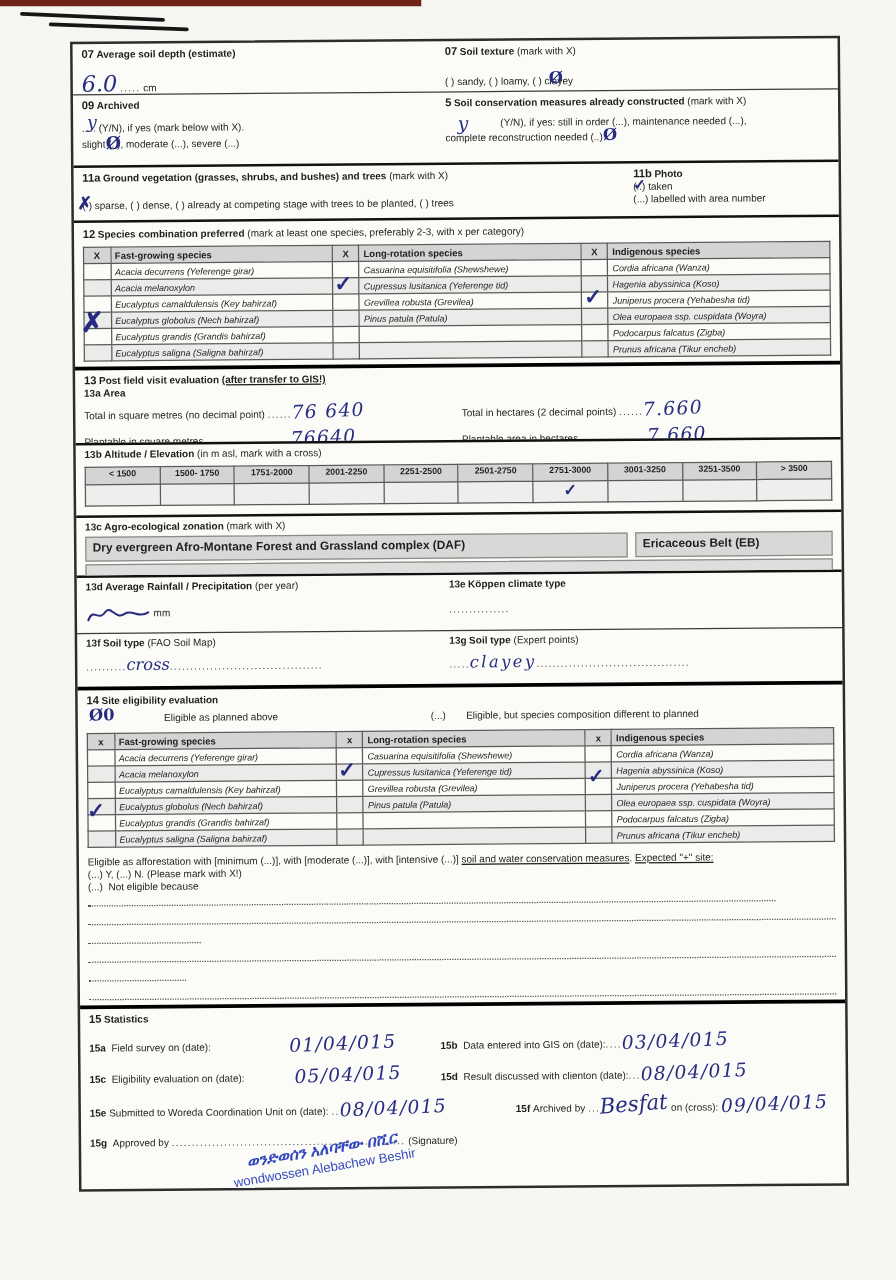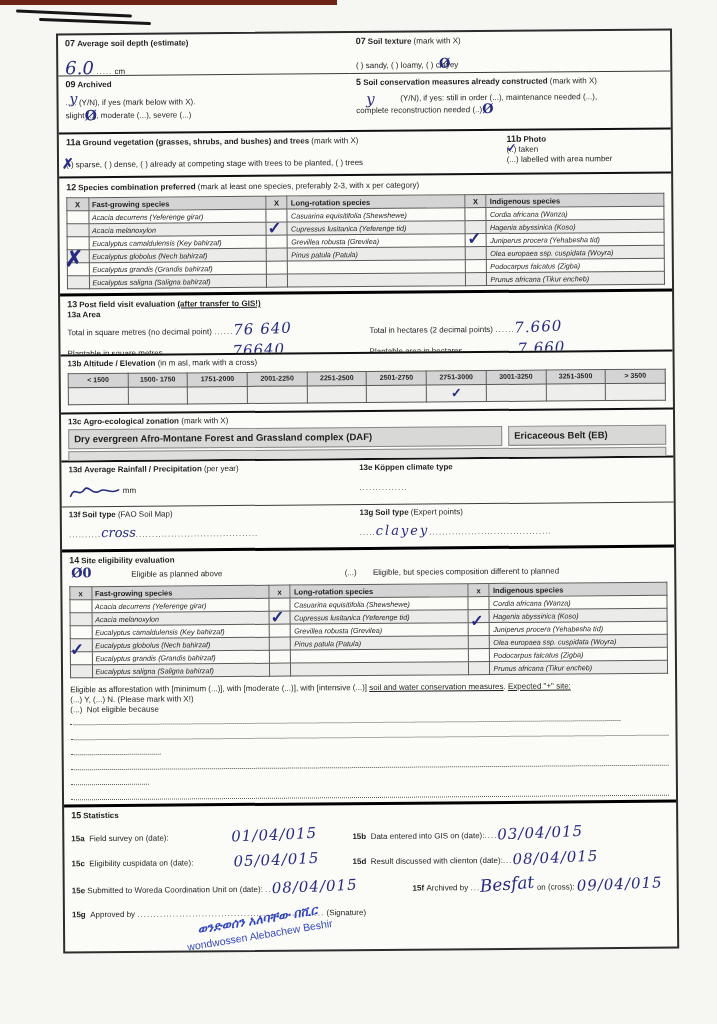--- a/index.html
+++ b/index.html
@@ -377,21 +377,21 @@
   </div>
 
   <div class="sec" style="height:138px;">
     <div><span class="num">15</span><span class="bold">Statistics</span></div>
 
     <div class="stat-row">
       <div><span class="bold">15a</span>&nbsp;&nbsp;<span>Field survey on (date):</span>&nbsp;<span class="hw date-hw" style="margin-left:60px;">01/04/015</span></div>
       <div><span class="bold">15b</span>&nbsp;&nbsp;<span>Data entered into GIS on (date):</span><span class="small-dots">....</span><span class="hw date-hw">03/04/015</span></div>
     </div>
     <div class="stat-row">
-      <div><span class="bold">15c</span>&nbsp;&nbsp;<span>Eligibility cuspidata on (date):</span>&nbsp;<span class="hw date-hw" style="margin-left:38px;">05/04/015</span></div>
+      <div><span class="bold">15c</span>&nbsp;&nbsp;<span>Eligibility evaluation on (date):</span>&nbsp;<span class="hw date-hw" style="margin-left:38px;">05/04/015</span></div>
       <div><span class="bold">15d</span>&nbsp;&nbsp;<span>Result discussed with clienton (date):</span><span class="small-dots">...</span><span class="hw date-hw">08/04/015</span></div>
     </div>
     <div class="stat-row" style="grid-template-columns:57% 43%;">
       <div><span class="bold">15e</span>&nbsp;<span>Submitted to Woreda Coordination Unit on (date):</span> <span class="small-dots">..</span><span class="hw date-hw">08/04/015</span></div>
       <div><span class="bold">15f</span>&nbsp;<span>Archived by</span> <span class="small-dots">...</span><span class="hw" style="font-size:17px; transform:rotate(-4deg); display:inline-block;">Besfat</span> <span>on (cross):</span> <span class="hw date-hw">09/04/015</span></div>
     </div>
     <div style="margin-top:12px;">
       <span class="bold">15g</span>&nbsp;&nbsp;<span>Approved by</span>
       <span class="small-dots">..........................................................</span>
       <span>(Signature)</span>

